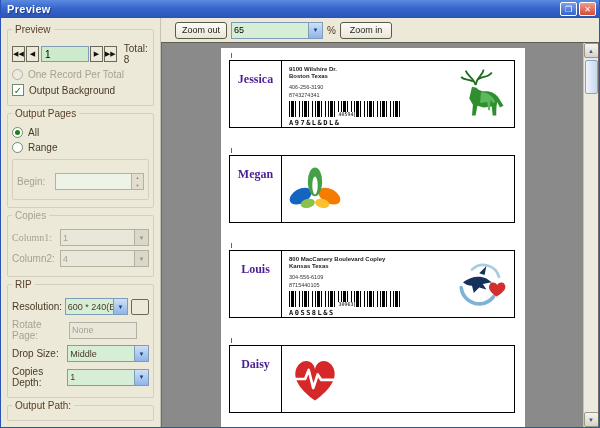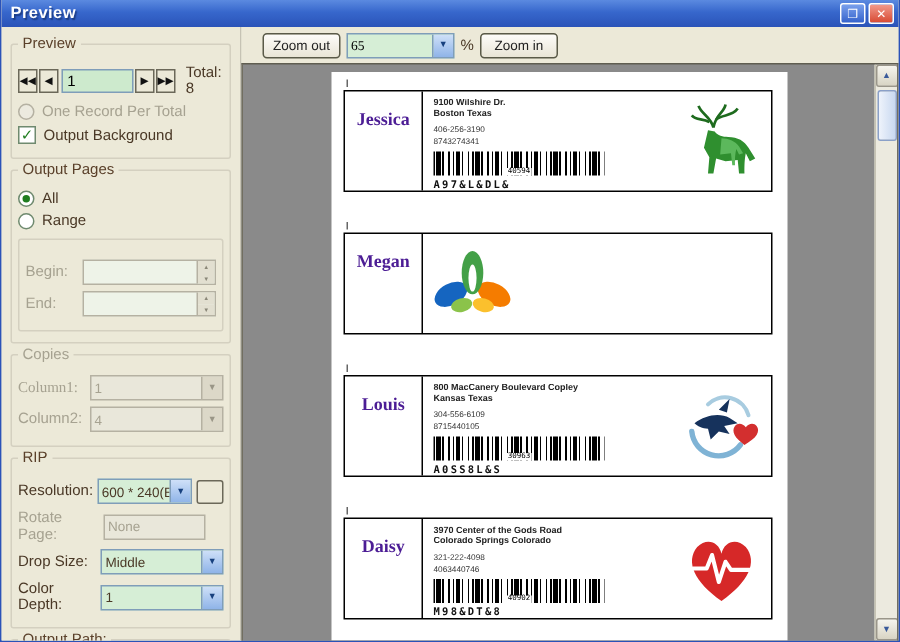--- a/index.html
+++ b/index.html
@@ -55,21 +55,21 @@
   .spin .sp-arrows span { flex:1; font-size:4px; color:#8a8778; display:flex; align-items:center; justify-content:center;
                           background:#e2dfd0; }
   .mini-btn { width:18px; height:16px; background:#ece9d8; border:1px solid #6b6859; border-radius:2px;
               margin-left:3px; font-size:8px; line-height:8px; text-align:center; flex:none; }
   .xpbtn { min-width:57px; height:20px; background:linear-gradient(180deg,#fdfcf9,#e9e5d6);
            border:1px solid #5a5a48; border-radius:3px; font-size:10px; color:#222;
            display:flex; align-items:center; justify-content:center; font-family:"Liberation Sans",sans-serif; }
   
   .toolbar { height:24px; background:#ece9d8; display:flex; align-items:center; padding:2px 0 2px 14px; gap:4px; }
   .toolbar .xpbtn { height:17px; min-width:52px; font-size:9px; }
-  .zoom-combo { width:72px;font-family:Liberation Serif, serif; }
+  .zoom-combo { width:92px; }
   .pct { font-size:10px; color:#4a3826; }
   
   .viewport { position:relative; flex:1; background:#8a8a8a; border:1px solid #716e60; border-top-color:#5f5d50;
               overflow:hidden; }
   .page { position:absolute; left:59px; top:5px; width:304px; height:400px; background:#fff; }
   .vscroll { position:absolute; right:0; top:0; bottom:0; width:15px; background:#eceadf;
              border-left:1px solid #c6c3b4; display:flex; flex-direction:column; align-items:center; }
   .sc-btn { width:15px; height:15px; background:linear-gradient(180deg,#f6f5ee,#d8d4c4);
             border:1px solid #9a968a; border-radius:2px; font-size:6px; color:#3a5a9a;
             display:flex; align-items:center; justify-content:center; }
@@ -158,30 +158,20 @@
           <div class="row">
             <span class="lbl dis" style="width:38px;">Begin:</span>
             <span class="spin">
                 <span class="sp-val"></span>
               <span class="sp-arrows">
                   <span>▲</span>
                   <span>▼</span>
                 </span>
             </span>
           </div>
-          <div class="row">
-            <span class="lbl dis" style="width:38px;">End:</span>
-            <span class="spin">
-                <span class="sp-val"></span>
-              <span class="sp-arrows">
-                  <span>▲</span>
-                  <span>▼</span>
-                </span>
-            </span>
-          </div>
         </div>
       </div>
 
       <div class="grp">
         <span class="grp-title dis">Copies</span>
         <div class="row">
           <span class="lbl dis" style="width:48px;font-family:Liberation Serif, serif;">Column1:</span>
           <div class="combo dis" style="flex:1;">
             <span class="val">1</span>
             <span class="arrow">▼</span>
@@ -213,21 +203,21 @@
           </div>
         </div>
         <div class="row">
           <span class="lbl" style="width:57px;">Drop Size:</span>
           <div class="combo" style="width:84px;gap:23px;">
             <span class="val">Middle</span>
             <span class="arrow">▼</span>
           </div>
         </div>
         <div class="row">
-          <span class="lbl" style="width:57px;">Color Depth:</span>
+          <span class="lbl" style="width:57px;">Copies Depth:</span>
           <div class="combo" style="width:84px;">
             <span class="val">1</span>
             <span class="arrow">▼</span>
           </div>
         </div>
       </div>
 
       <div class="grp">
         <span class="grp-title">Output Path:</span>
 
@@ -311,32 +301,20 @@
                 <path d="M50 22 a18 18 0 0 0 -30 -8" fill="none" stroke="#a8cce0" stroke-width="3" stroke-linecap="round"></path>
                 <path fill="#16325c" d="M10 28 c8 -6 18 -8 26 -4 l6 4 -10 2 4 6 -8 -2 -6 6 -2 -8 c-4 0 -8 -2 -10 -4 z"></path>
                 <path fill="#16325c" d="M28 18 l8 -8 -2 10 z"></path>
                 <path fill="#d32f2f" d="M47 44 c-7 -5 -10 -10 -7 -14 c2 -2.6 6 -2 8 1 c2 -3 6 -3.6 8 -1 c3 4 0 9 -9 14 z"></path>
               </svg>
             </div>
           </div>
 
           <div class="card">
             <div class="name-col">Daisy</div>
-            <div class="mid-col">
-              <div class="addr">3970 Center of the Gods Road</div>
-              <div class="addr">Colorado Springs Colorado</div>
-              <div class="phones">
-                <div class="phone">321-222-4098</div>
-                <div class="phone">4063440746</div>
-              </div>
-              <div class="barcode">
-                <span class="bc-digits">40902</span>
-              </div>
-              <div class="bc-text">M98&amp;DT&amp;8</div>
-            </div>
             <div class="logo-col">
               <svg viewBox="0 0 60 60">
                 <path fill="#d62828" d="M30 54 C10 40 3 25 12 14 C19 7 28 10 30 19 C32 10 41 7 48 14 C57 25 50 40 30 54 Z"></path>
                 <polyline points="9,30 19,30 23,20 28,40 33,25 37,31 51,31" fill="none" stroke="#fff" stroke-width="3" stroke-linejoin="round" stroke-linecap="round"></polyline>
               </svg>
             </div>
           </div>
 
         </div>
 

